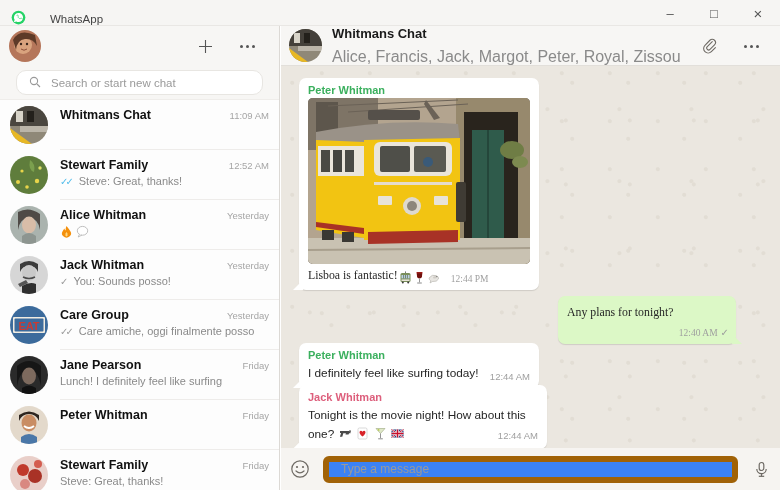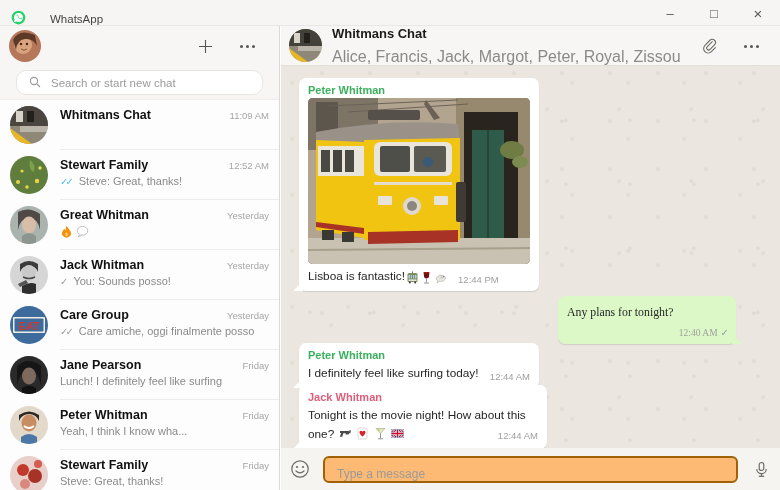--- a/index.html
+++ b/index.html
@@ -64,25 +64,25 @@
   .bubble.out        { background:#dcf8c6;font-family:Liberation Serif, serif; }
   .bubble.out::after { right:-6px; background:#dcf8c6; clip-path:polygon(0 0, 100% 100%, 0 100%); }
   .sender { font-size:11px; font-weight:700; margin-bottom:2px; }
   .sender.green { color:#3bb05e; }
   .sender.rose { color:#dd5f7c; }
   .msg-text { font-size:11.8px; color:#262626; line-height:1.35; }
   .msg-time { float:right; font-size:9.5px; color:#9f9f9f; margin:6px 0 0 10px; }
   .msg-time .ticks { margin:0 0 0 3px; letter-spacing:-2px; }
   .msg-photo { width:222px; height:166px; border-radius:5px; overflow:hidden; margin:2px 0 4px 0; }
   .msg-photo svg { display:block; }
-  .caption-row { display:flex; align-items:center; gap:1px; }
+  .caption-row { display:flex; align-items:center; gap:1px;font-family:Liberation Serif, serif; }
 
   .composer { position:absolute; bottom:0; left:0; width:499px; height:42px; background:#f6f4f1; display:flex; align-items:center; }
   .composer-icon { width:38px; display:flex; align-items:center; justify-content:center; flex:none; }
-  .composer-input { flex:1; height:27px; background:#fdba74; border:2px solid #a16207; border-radius:6px; display:flex; align-items:flex-end; padding:0 12px; margin:0 4px; }
+  .composer-input { flex:1; height:27px; background:#3b82f6; border:6px solid #a16207; border-radius:6px; display:flex; align-items:flex-start; padding:0 12px; margin:0 4px; }
   .composer-input input { border:0; outline:none; width:100%; font-size:12px; color:#333; background:transparent; font-family:"Liberation Sans",sans-serif; }
   .composer-input input::placeholder { color:#9a9a9a; }
 </style>
 </head>
 <body>
 
 <div class="app">
 
   <div class="titlebar">
     <span class="logo">
@@ -187,21 +187,21 @@
         <span class="avatar-row">
           <svg viewBox="0 0 38 38">
               <rect width="38" height="38" fill="#aab3ae"></rect>
               <path d="M8 6 Q19 0 30 8 L30 24 Q28 12 19 12 Q10 12 8 24 Z" fill="#4f4a46"></path>
               <ellipse cx="19" cy="19" rx="7" ry="8.5" fill="#d8bda8"></ellipse>
               <path d="M12 30 q7 -6 14 0 l0 8 l-14 0 z" fill="#8d9590"></path>
             </svg>
         </span>
         <div class="row-main">
           <div class="row-top">
-              <span class="row-name">Great Whitman</span>
+              <span class="row-name">Alice Whitman</span>
               <span class="row-time">Yesterday</span>
             </div>
           <div class="row-preview">
             <span class="emoji"><svg viewBox="0 0 13 13">
                   <path d="M6.5 1 Q9 4 10.5 6.5 Q12 9 10 11 Q8 12.8 6.5 12.8 Q5 12.8 3 11 Q1 9 2.5 6.5 Q3.5 4.6 4.5 3.6 Q4.6 5 5.6 5.6 Q5.4 3 6.5 1Z" fill="#f4900c"></path>
                   <path d="M6.5 7 Q8 8.5 7.5 10.2 Q7 11.6 6.5 11.6 Q6 11.6 5.5 10.2 Q5 8.5 6.5 7Z" fill="#ffd983"></path>
                 </svg></span>
             <span class="emoji"><svg viewBox="0 0 13 13">
                   <ellipse cx="6.5" cy="5.8" rx="5.2" ry="4.4" fill="#fff" stroke="#b8b8b8" stroke-width="0.9"></ellipse>
                   <path d="M3.5 9.2 L2.2 12 L6 10" fill="#fff" stroke="#b8b8b8" stroke-width="0.9" stroke-linejoin="round"></path>
@@ -281,23 +281,20 @@
               <path d="M9 9 Q19 2 29 9 L29 15 Q26 8 19 8 Q12 8 9 15 Z" fill="#2e2620"></path>
               <ellipse cx="19" cy="17" rx="7.5" ry="8.5" fill="#c98d63"></ellipse>
               <path d="M14 20 q5 4 10 0" stroke="#fff" stroke-width="1.8" fill="none"></path>
               <path d="M11 31 q8 -6 16 0 l0 7 l-16 0 z" fill="#4a77a8"></path>
             </svg>
         </span>
         <div class="row-main">
           <div class="row-top">
               <span class="row-name">Peter Whitman</span>
               <span class="row-time">Friday</span>
-            </div>
-          <div class="row-preview">
-              <span>Yeah, I think I know wha...</span>
             </div>
         </div>
       </div>
 
       <div class="chat-row">
         <span class="avatar-row">
           <svg viewBox="0 0 38 38">
               <rect width="38" height="38" fill="#e9cfc9"></rect>
               <circle cx="13" cy="14" r="6" fill="#c0392b"></circle>
               <circle cx="25" cy="20" r="7" fill="#a93226"></circle>

